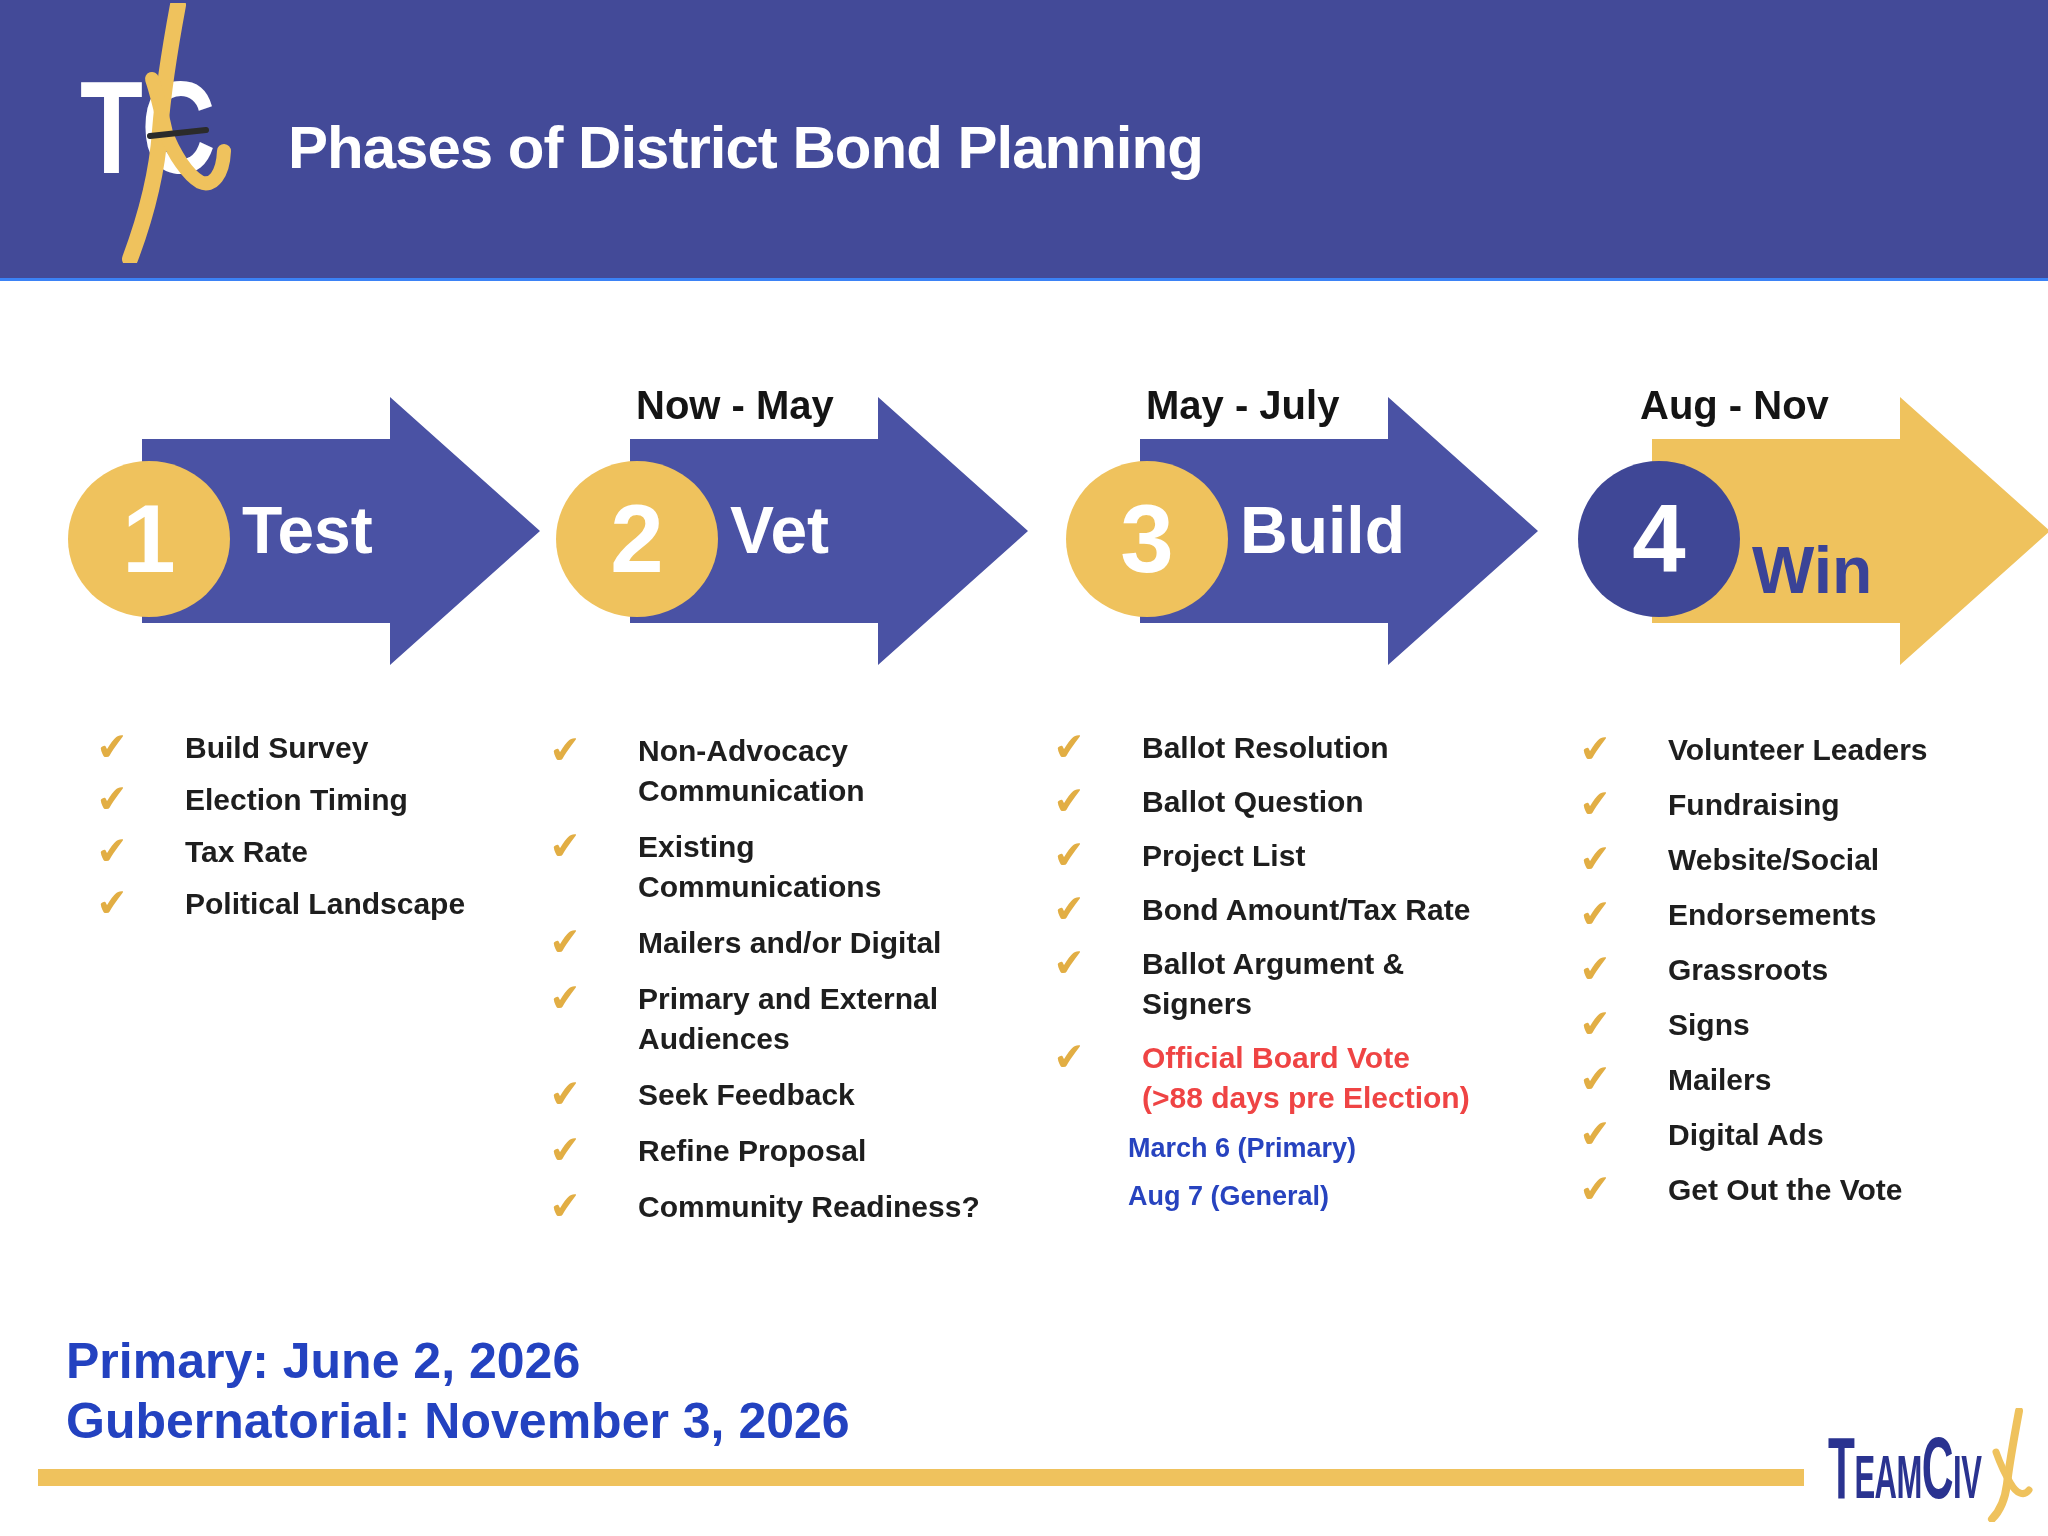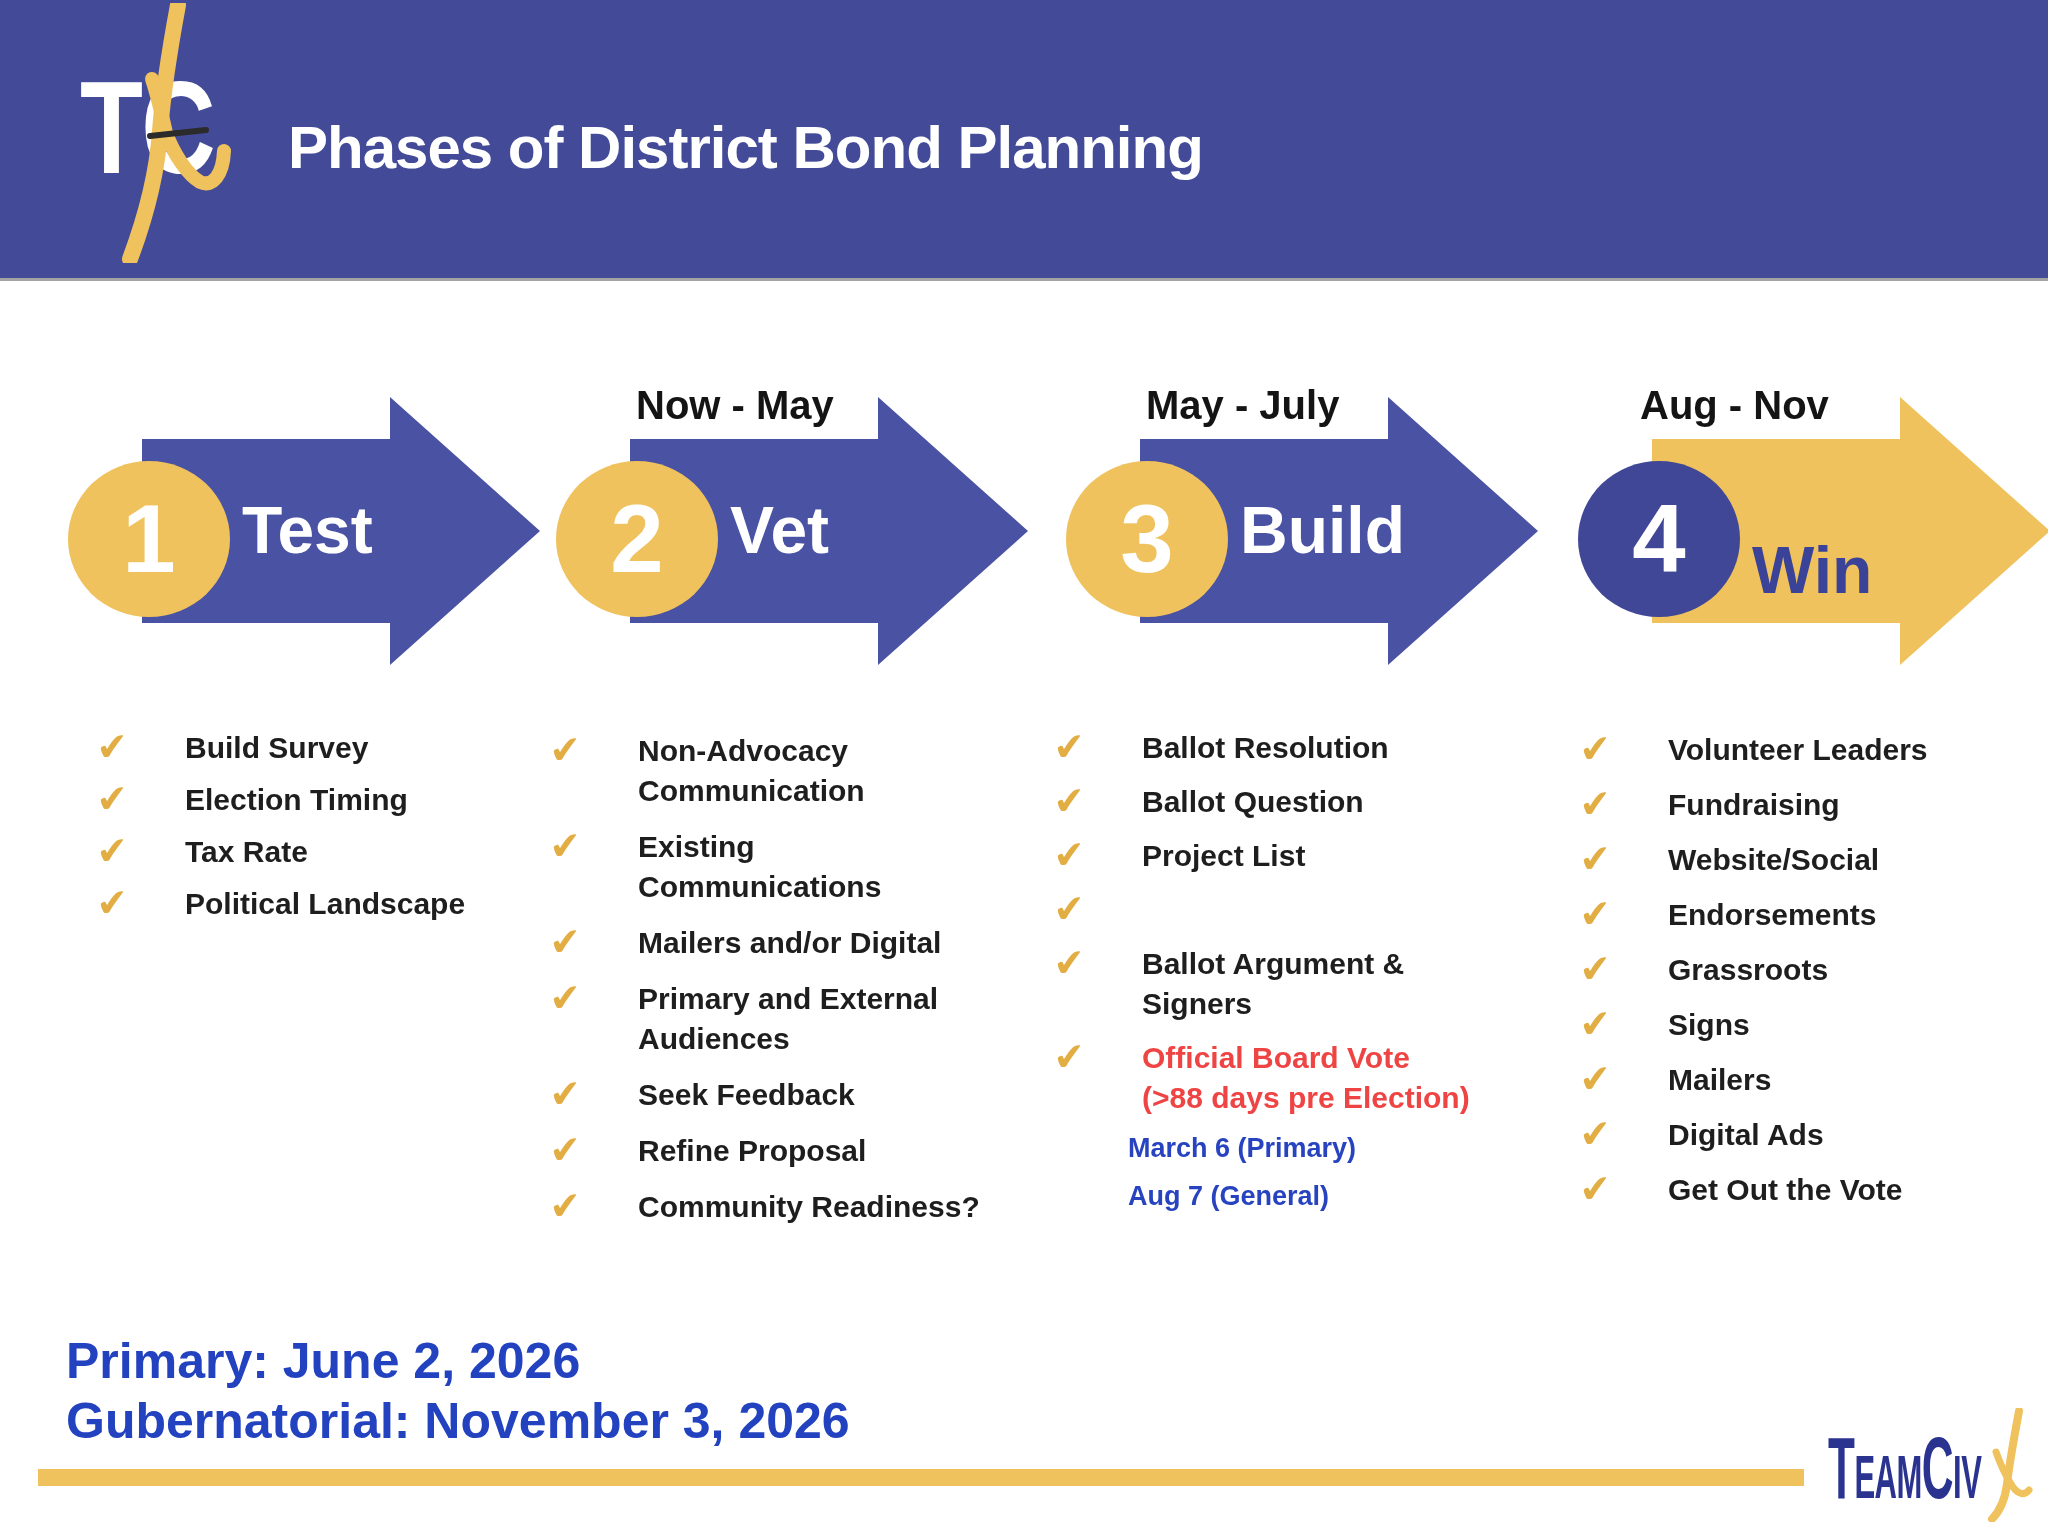--- a/index.html
+++ b/index.html
@@ -1,21 +1,21 @@
 <!DOCTYPE html>
 <html><head>
 <meta charset="utf-8">
 <style>
   html,body{margin:0;padding:0;background:#fff;}
   .page{position:relative;width:2048px;height:1536px;background:#ffffff;overflow:hidden;
         font-family:"Liberation Sans","DejaVu Sans",sans-serif;}
 
   
   .banner{position:absolute;left:0;top:0;width:2048px;height:278px;background:#434A98;
-          border-bottom:3px solid #a3a3a3;}
+          border-bottom:3px solid #3b82f6;}
   .page-title{position:absolute;left:288px;top:78px;font-size:60px;font-weight:700;color:#ffffff;
               line-height:1;letter-spacing:-1px;white-space:nowrap;}
   .tcx-letters{position:absolute;left:80px;top:62px;font-size:132px;line-height:1;font-weight:700;
                color:#ffffff;transform:scaleX(0.78);transform-origin:left top;letter-spacing:-2px;}
   .tcx-x{position:absolute;left:100px;top:3px;z-index:3;}
 
   
   .phase{position:absolute;top:385px;width:500px;height:320px;}
   .phase.p1{left:60px;}
   .phase.p2{left:548px;}
@@ -189,20 +189,21 @@
         <div class="item">
           <span class="check">✔</span>
           <span class="label">Ballot Question</span>
         </div>
         <div class="item">
           <span class="check">✔</span>
           <span class="label">Project List</span>
         </div>
         <div class="item">
           <span class="check">✔</span>
+          <span class="label">Bond Amount/Tax Rate</span>
         </div>
         <div class="item">
           <span class="check">✔</span>
           <span class="label">Ballot Argument &amp;
 Signers</span>
         </div>
         <div class="item highlight">
           <span class="check">✔</span>
           <span class="label">Official Board Vote
 (&gt;88 days pre Election)</span>

